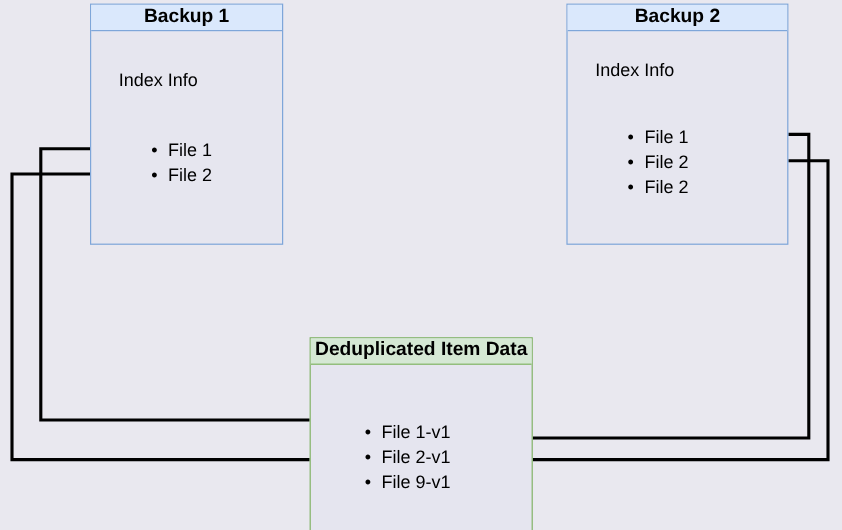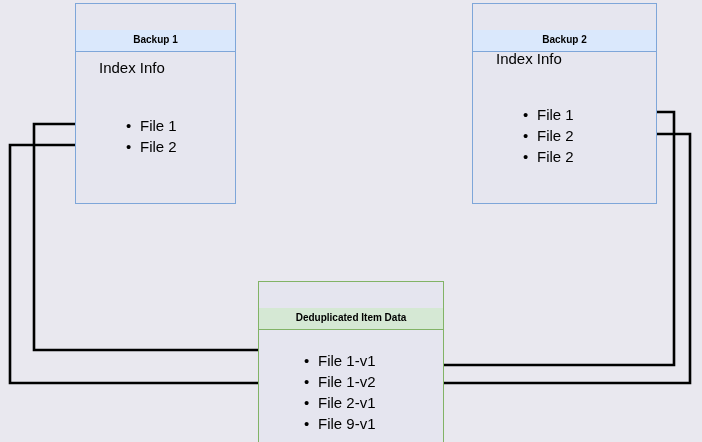--- a/index.html
+++ b/index.html
@@ -34,25 +34,24 @@
     box-sizing: border-box;
     border: 1px solid #7ea6d9;
     background: #e6e6ef;
   }
   .box > .box-header {
     box-sizing: border-box;
     height: 22px;
     line-height: 20px;
     text-align: center;
     font-weight: bold;
-    font-size: 10px;
+    font-size: 16px;
     color: #000;
     background: #dae8fc;
     border-bottom: 1px solid #7ea6d9;
-    margin-top: 26px;
   }
   .box.green {
     border-color: #82b366;
     background: #e5e5ef;
   }
   .box.green > .box-header {
     background: #d5e8d4;
     border-bottom-color: #82b366;
   }
 
@@ -137,19 +136,18 @@
       <li>File 1</li>
       <li>File 2</li>
       <li>File 2</li>
     </ul>
   </div>
 
   <div class="box green" id="dedup">
     <div class="box-header">Deduplicated Item Data</div>
     <ul class="file-list">
       <li>File 1-v1</li>
-      <li>File 1-v2</li>
       <li>File 2-v1</li>
       <li>File 9-v1</li>
     </ul>
   </div>
 
 </div>
 
 </body></html>

